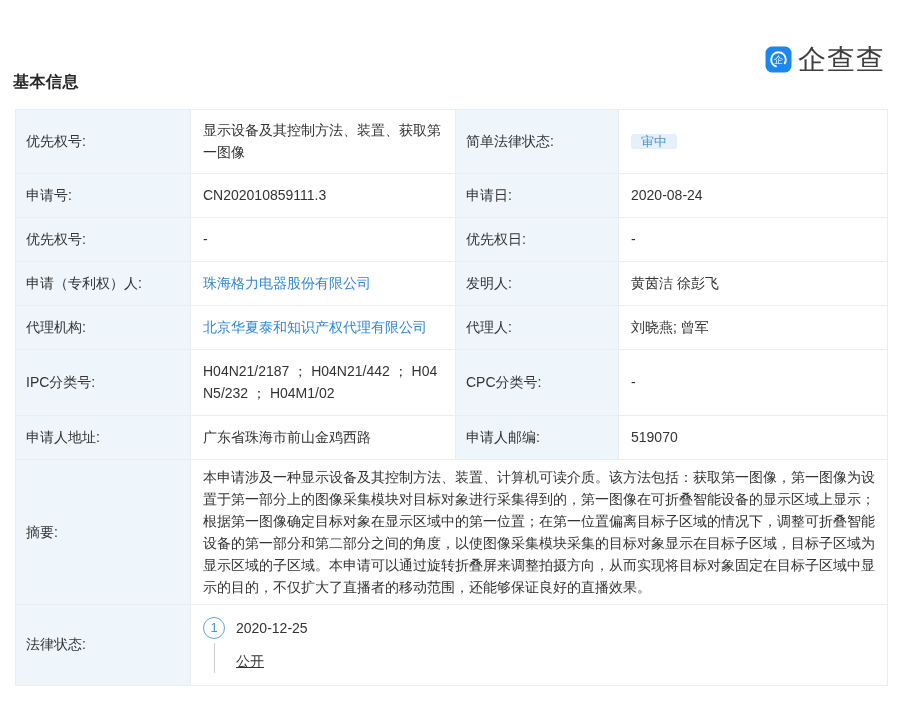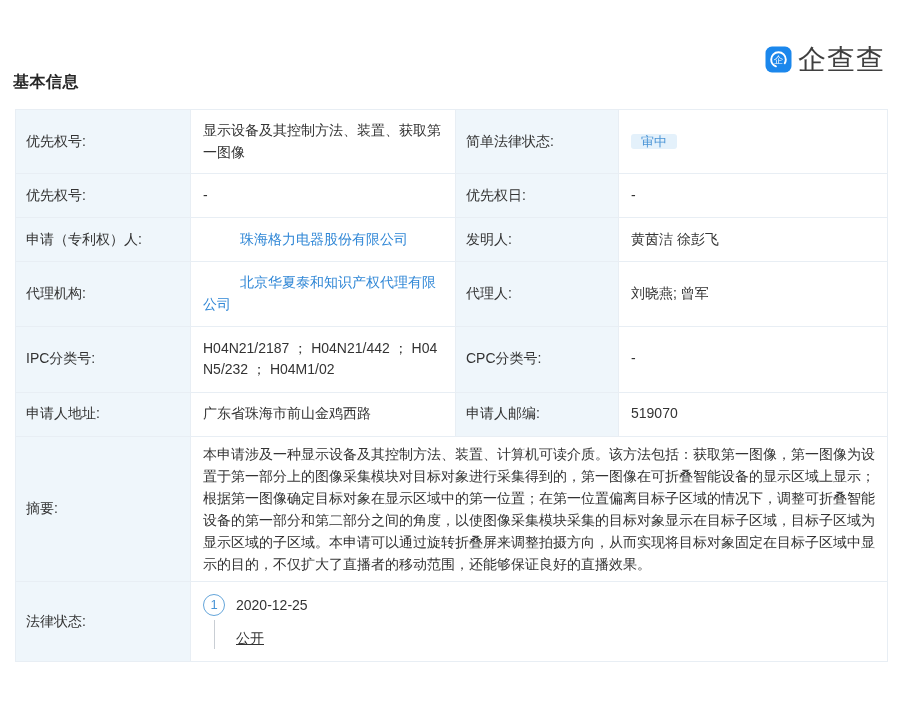--- a/index.html
+++ b/index.html
@@ -38,21 +38,21 @@
     background: #eff6fb;
     padding: 10px 8px 10px 10px;
     color: #333;
   }
   td.val { padding: 10px 14px 10px 12px; background: #fff; color: #333; }
   td.val.break { word-break: break-all; }
   tr.r-std  { height: 44px; }
   tr.r-tall { height: 64px; }
   tr.r-ipc  { height: 66px; }
 
-  .link { color: #3087d6; cursor: pointer; text-decoration: none; margin-left: 37px; }
+  .link { color: #3087d6; cursor: pointer; text-decoration: none; }
   .badge {
     display: inline-block;
     background: #e4f1fb; color: #4a94d6;
     font-size: 13px; line-height: 1;
     padding: 1px 10px; border-radius: 3px;
   }
 
   td.abstract-cell {
     text-align: justify;
     line-height: 22px;
@@ -103,20 +103,26 @@
     <tbody>
         <tr class="r-tall">
       <td class="lbl">优先权号:</td>
       <td class="val">显示设备及其控制方法、装置、获取第一图像</td>
       <td class="lbl">简单法律状态:</td>
       <td class="val">
         <span class="badge">审中</span>
       </td>
     </tr>
 
+    <tr class="r-std">
+      <td class="lbl">申请号:</td>
+      <td class="val">CN202010859111.3</td>
+      <td class="lbl">申请日:</td>
+      <td class="val">2020-08-24</td>
+    </tr>
 
 
     <tr class="r-std">
       <td class="lbl">优先权号:</td>
       <td class="val">-</td>
       <td class="lbl">优先权日:</td>
       <td class="val">-</td>
     </tr>
 
     <tr class="r-std">

